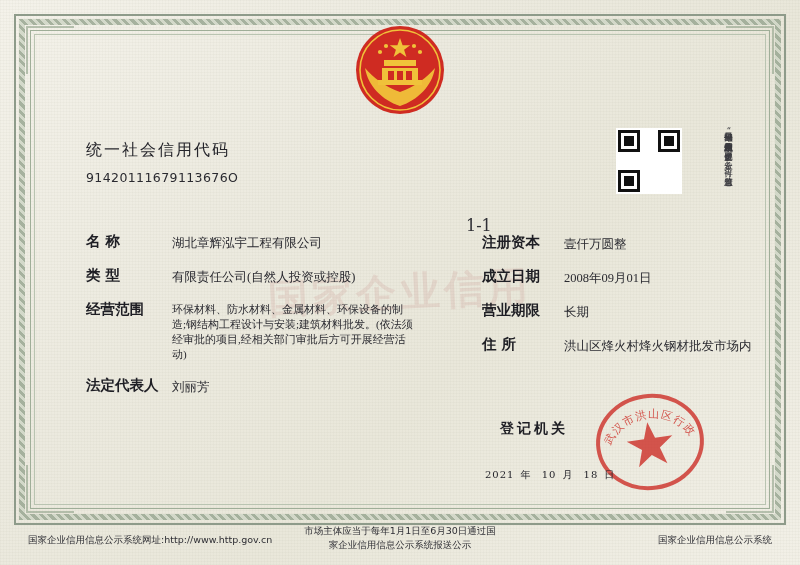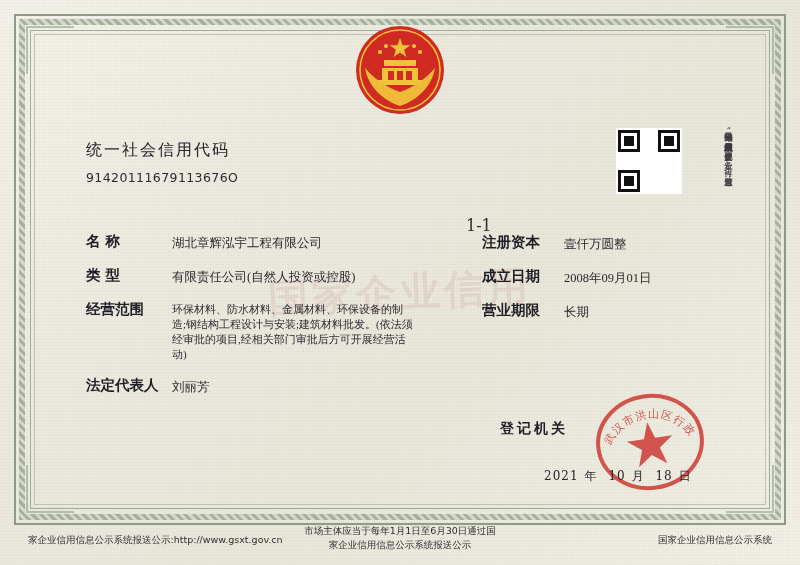--- a/index.html
+++ b/index.html
@@ -270,23 +270,23 @@
     left: 500px;
     top: 420px;
     font-size: 14px;
     letter-spacing: 3px;
     color: #1e1e24;
     font-family: "DejaVu Serif", "Liberation Serif", serif;
     font-weight: bold;
   }
   .date-line {
     position: absolute;
-    left: 541px;
+    left: 482px;
     top: 468px;
-    font-size: 12px;
+    font-size: 10px;
     color: #23232a;
     font-family: "DejaVu Serif", "Liberation Serif", serif;
     letter-spacing: 1px;
   }
   .date-line span { margin: 0 3px; }
 
   
   .seal {
     position: absolute;
     left: 592px;
@@ -408,20 +408,24 @@
         <div class="f-label">注册资本</div>
         <div class="f-value">壹仟万圆整</div>
       </div>
       <div class="field">
         <div class="f-label">成立日期</div>
         <div class="f-value">2008年09月01日</div>
       </div>
       <div class="field">
         <div class="f-label">营业期限</div>
         <div class="f-value">长期</div>
+      </div>
+      <div class="field">
+        <div class="f-label">住    所</div>
+        <div class="f-value">洪山区烽火村烽火钢材批发市场内</div>
       </div>
     </div>
   </div>
 
   <div class="registrar">登记机关</div>
 
   <div class="seal">
     <svg width="116" height="108" viewBox="0 0 116 108">
       <g transform="rotate(-8 58 54)" opacity="0.78">
         <ellipse cx="58" cy="54" rx="52" ry="46" fill="none" stroke="#cc2a23" stroke-width="4"></ellipse>
@@ -434,20 +438,20 @@
     </svg>
   </div>
 
   <div class="date-line">
     <span>2021</span><span>年</span>
     <span>10</span><span>月</span>
     <span>18</span><span>日</span>
   </div>
 
   <div class="footer">
-    <div class="f-left">家企业信用信息公示系统报送公示:http://www.gsxt.gov.cn</div>
+    <div class="f-left">国家企业信用信息公示系统网址:http://www.http.gov.cn</div>
     <div class="f-center">
       <div>市场主体应当于每年1月1日至6月30日通过国</div>
       <div>家企业信用信息公示系统报送公示</div>
     </div>
     <div class="f-right">国家企业信用信息公示系统</div>
   </div>
 </div>
 
 </body></html>

